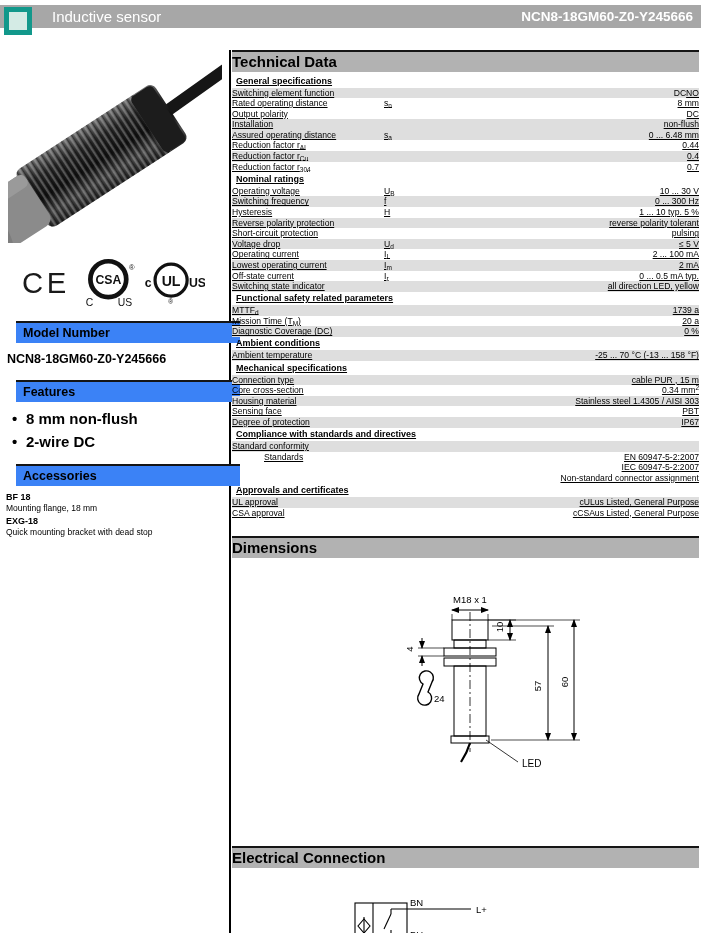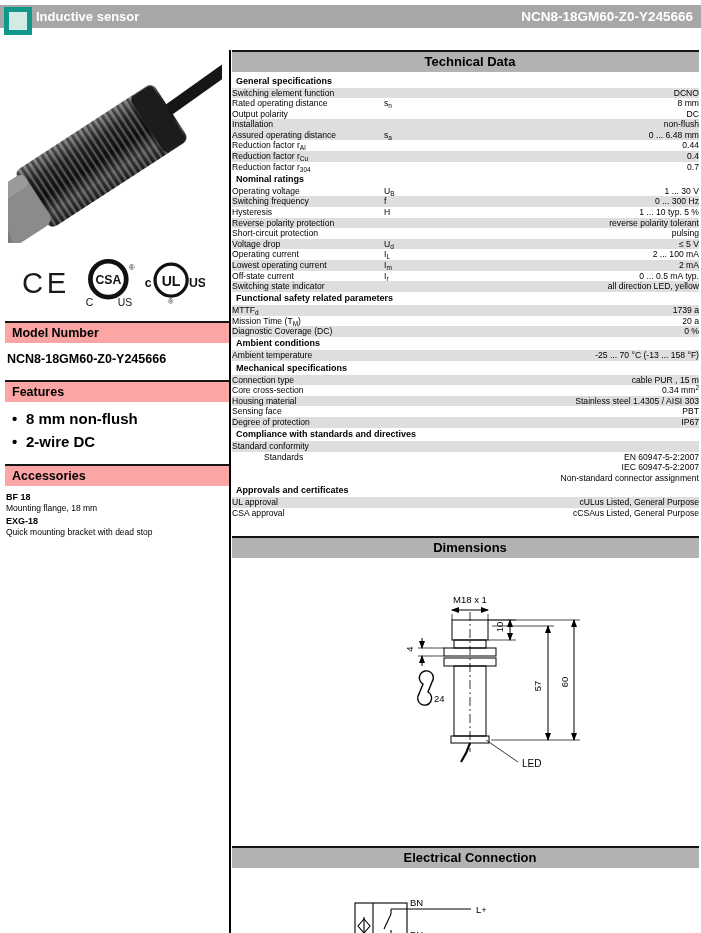--- a/index.html
+++ b/index.html
@@ -3,47 +3,47 @@
 <meta charset="utf-8">
 <style>
   html,body{margin:0;padding:0;}
   body{width:701px;height:933px;position:relative;background:#fff;
        font-family:"Liberation Sans","DejaVu Sans",sans-serif;color:#000;
        -webkit-font-smoothing:antialiased;}
   .page{position:absolute;inset:0;overflow:hidden;}
 
   
   .topbar{position:absolute;top:5px;left:0;right:0;height:23px;background:#a7a7a7;}
-  .topbar .title{position:absolute;left:36px;top:0;line-height:23px;font-size:13px;font-weight:bold;color:#fff;}
+  .topbar .title{position:absolute;left:52px;top:0;line-height:23px;font-size:15px;font-weight:normal;color:#fff;}
   .topbar .model{position:absolute;right:8px;top:0;line-height:23px;font-size:13.5px;font-weight:bold;color:#fff;}
   .brand{position:absolute;left:4px;top:2px;width:28px;height:28px;background:#12988b;}
   .brand .inner{position:absolute;left:5px;top:5px;right:5px;bottom:5px;background:#d4ebe5;}
 
   
   .vdiv{position:absolute;left:229px;top:50px;bottom:0;width:2px;background:#000;}
 
   
   .leftcol{position:absolute;left:0;top:33px;width:229px;}
   .photo-wrap{margin:10px 0 0 8px;width:214px;height:200px;}
   .marks{height:78px;display:flex;align-items:center;justify-content:space-between;padding:0 24px 0 20px;}
-  .lbar{margin-left:5px;width:217px;height:20px;line-height:20px;background:#fca5a5;
+  .lbar{margin-left:16px;width:217px;height:20px;line-height:20px;background:#3b82f6;
         border-top:2px solid #151515;font-size:12.5px;font-weight:bold;padding-left:7px;}
   .model-val{font-size:12.5px;font-weight:bold;margin:9px 0 14px 7px;}
   ul.features{list-style:none;margin:8px 0 14px 0;padding:0 0 0 12px;}
   ul.features li{font-size:15px;font-weight:bold;margin-bottom:6px;}
   ul.features li:before{content:"\2022";display:inline-block;width:14px;}
   .acc{margin:6px 7px 0 6px;}
   .acc-name{font-size:9px;font-weight:bold;line-height:11px;}
   .acc-desc{font-size:8.5px;line-height:10px;margin-bottom:3px;}
 
   
   .rightcol{position:absolute;left:232px;top:50px;width:467px;}
   .rbar{height:20px;line-height:20px;background:#b2b2b2;border-top:2px solid #151515;
-        font-size:13px;font-weight:bold;padding-left:9px;text-align:center;}
-  .tbl{margin-top:2px;}
+        font-size:15px;font-weight:bold;padding-left:0;}
+  .tbl{margin-top:2px;text-decoration:underline;}
   .sec-head{font-size:9px;font-weight:bold;line-height:11px;padding:1.5px 0 1px 4px;}
   .trow{display:flex;align-items:flex-start;font-size:8.6px;line-height:10.6px;}
   .trow.shaded{background:#dedede;}
   .t-label{flex:none;width:152px;}
   .t-label.ind2{padding-left:32px;width:138px;}
   .t-sym{flex:none;width:19px;}
   .t-val{flex:1;padding-right:0;text-align:right;}
   .t-val .v1{display:inline-block;width:56px;}
   sub,sup{font-size:6.5px;line-height:0;}
   sub{vertical-align:-1.5px;} sup{vertical-align:3px;}
@@ -179,21 +179,21 @@
         </div>
         <div class="trow">
           <div class="t-label"><span>Reduction factor r</span><sub>304</sub></div>
           <div class="t-sym"></div>
           <div class="t-val">0.7</div>
         </div>
         <div class="sec-head">Nominal ratings</div>
         <div class="trow">
           <div class="t-label">Operating voltage</div>
           <div class="t-sym"><span>U</span><sub>B</sub></div>
-          <div class="t-val">1 ... 30 V</div>
+          <div class="t-val">10 ... 30 V</div>
         </div>
         <div class="trow shaded">
           <div class="t-label">Switching frequency</div>
           <div class="t-sym">f</div>
           <div class="t-val">0 ... 300 Hz</div>
         </div>
         <div class="trow">
           <div class="t-label">Hysteresis</div>
           <div class="t-sym">H</div>
           <div class="t-val">1 ... 10  typ. 5  %</div>

